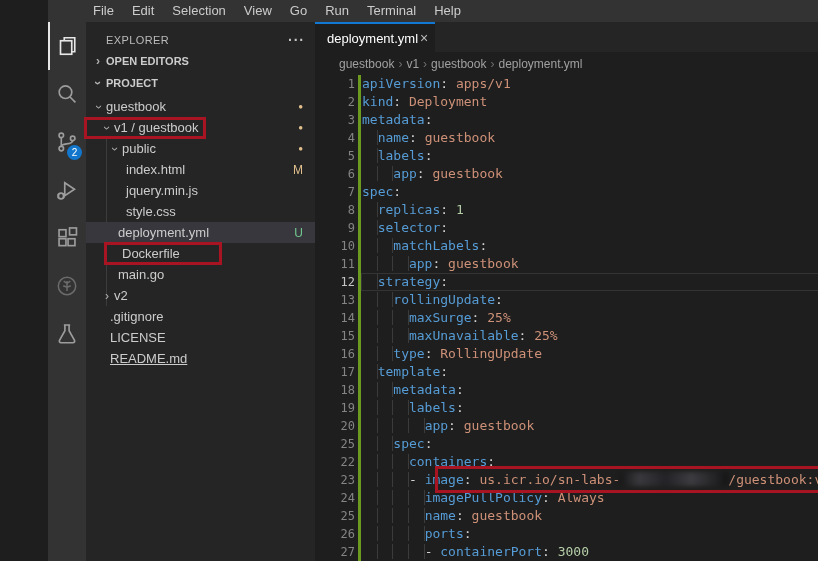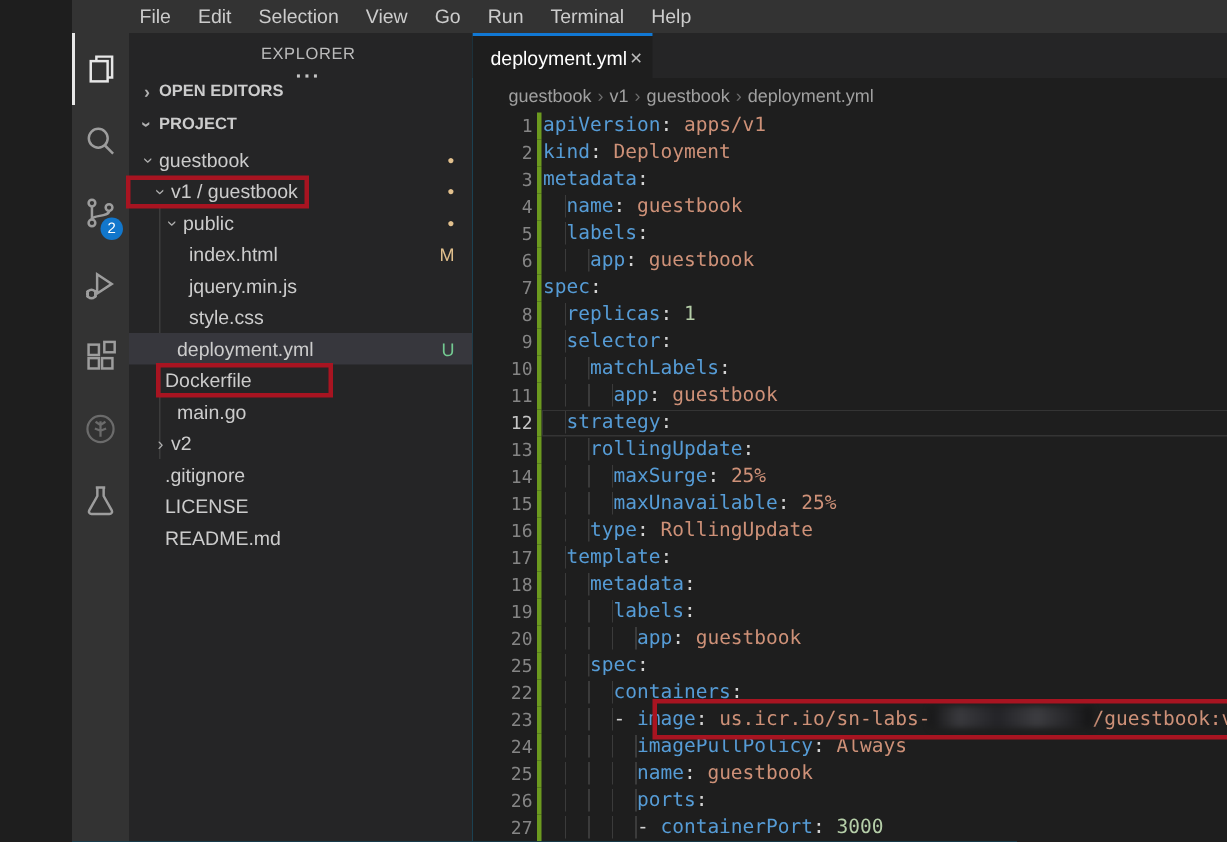--- a/index.html
+++ b/index.html
@@ -23,21 +23,21 @@
   .act-item.active { color:#e7e7e7; border-left:2px solid #e7e7e7; }
   .act-item.dim { color:#6b6b6b; }
   .act-badge { position:absolute; right:4px; bottom:6px; min-width:15px; height:15px;
                border-radius:50%; background:#1277cc; color:#ffffff; font-size:10px;
                display:flex; align-items:center; justify-content:center; }
 
   
   .sidebar { width:229px; background:#252526; flex:none; position:relative;
              color:#cccccc; overflow:hidden; }
   .sidebar-header { height:28px; display:flex; align-items:center;
-                    padding:8px 10px 0 20px;flex-direction:column; }
+                    padding:8px 10px 0 20px; }
   .sidebar-title { font-size:11px; color:#bbbbbb; letter-spacing:.4px; flex:1; }
   .more-actions { color:#c5c5c5; font-size:14px; letter-spacing:1px; font-weight:bold; cursor:pointer; }
   .section-row { height:22px; display:flex; align-items:center; font-size:11px;
                  font-weight:bold; color:#cccccc; padding-left:4px; cursor:pointer; }
   .section-row .chev { width:16px; text-align:center; }
   .tree { margin-top:2px; position:relative; }
   .trow { height:21px; display:flex; align-items:center; font-size:13px;
           color:#cccccc; cursor:pointer; position:relative; white-space:nowrap; }
   .trow.sel { background:#37373d; }
   .chev { color:#b0b0b0; font-size:12px; display:inline-block; width:14px;
@@ -193,37 +193,37 @@
           <div class="trow" style="padding-left: 40px;">
             <span>jquery.min.js</span>
           </div>
           <div class="trow" style="padding-left: 40px;">
             <span>style.css</span>
           </div>
           <div class="trow sel" style="padding-left: 32px;">
             <span>deployment.yml</span>
             <span class="tbadge U">U</span>
           </div>
-          <div class="trow" style="padding-left: 24px;">
+          <div class="trow" style="padding-left: 36px;">
             <span>Dockerfile</span>
           </div>
           <div class="trow" style="padding-left: 32px;">
             <span>main.go</span>
           </div>
           <div class="trow" style="padding-left: 14px;">
             <span class="chev">›</span>
             <span>v2</span>
           </div>
           <div class="trow" style="padding-left: 24px;">
             <span>.gitignore</span>
           </div>
           <div class="trow" style="padding-left: 24px;">
             <span>LICENSE</span>
           </div>
-          <div class="trow" style="padding-left: 24px;">
+          <div class="trow" style="padding-left: 24px; text-decoration: underline;">
             <span>README.md</span>
           </div>
         </div>
     </div>
 
     <div class="editor">
       <div class="tabbar">
         <div class="tab">
           <span class="tab-label">deployment.yml</span>
           <span class="tab-close">×</span>

